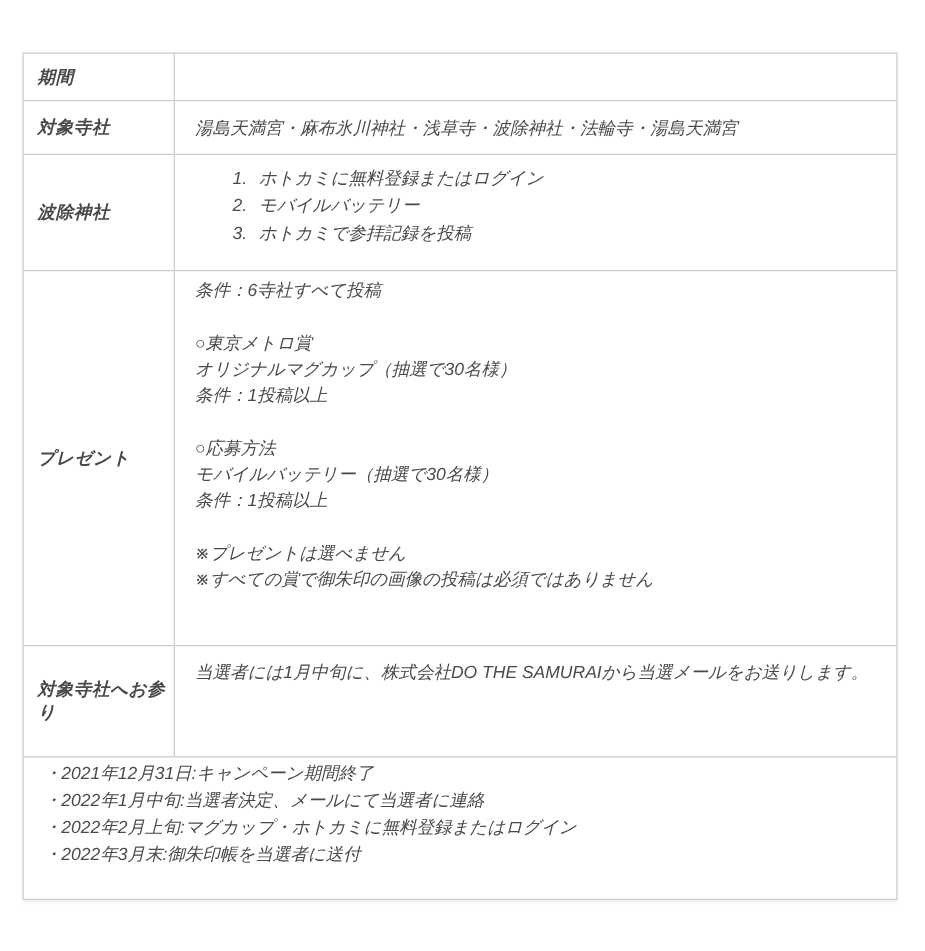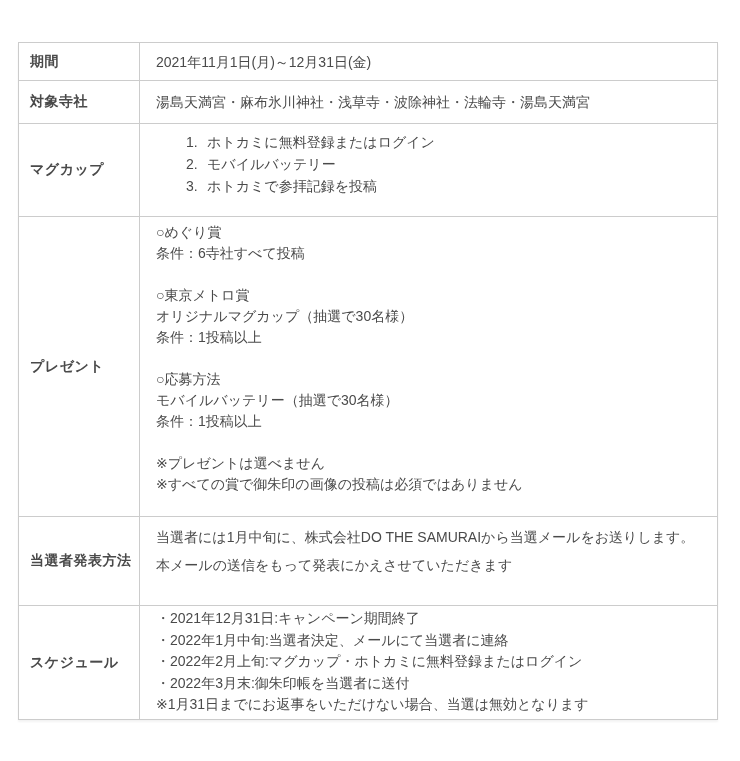--- a/index.html
+++ b/index.html
@@ -4,21 +4,21 @@
 <style>
   * { margin: 0; padding: 0; box-sizing: border-box; }
   html, body {
     width: 740px; height: 761px;
     background: #ffffff;
     font-family: "Liberation Sans", "DejaVu Sans", sans-serif;
     color: #4a4a4a;
     font-size: 14px;
     overflow: hidden;
   }
-  .page { position: relative; width: 740px; height: 761px; background: #ffffff; }
+  .page { position: relative; width: 740px; height: 761px; background: #ffffff; font-style: italic; }
 
   .info-table {
     position: absolute;
     left: 18px; top: 42px;
     width: 700px;
     border: 1px solid #cccccc;
     background: #ffffff;
     box-shadow: 0 2px 2px rgba(0,0,0,0.05);
   }
   .row { display: flex; border-bottom: 1px solid #cccccc; }
@@ -68,87 +68,80 @@
   .r6 .line { line-height: 21.5px; }
 </style>
 </head>
 <body>
 
 <div class="page">
   <div class="info-table">
 
     <div class="row r1">
       <div class="cell-label">期間</div>
-      <div class="cell-value">
-        <div class="line">2021年11月1日(月)～12月31日(金)</div>
-      </div>
     </div>
 
     <div class="row r2">
       <div class="cell-label">対象寺社</div>
       <div class="cell-value">
         <div class="line">湯島天満宮・麻布氷川神社・浅草寺・波除神社・法輪寺・湯島天満宮</div>
       </div>
     </div>
 
     <div class="row r3">
-      <div class="cell-label">マグカップ</div>
+      <div class="cell-label">波除神社</div>
       <div class="cell-value">
         <div class="olist-item">
           <span class="olist-num">1.</span>
           <span>ホトカミに無料登録またはログイン</span>
         </div>
         <div class="olist-item">
           <span class="olist-num">2.</span>
           <span>モバイルバッテリー</span>
         </div>
         <div class="olist-item">
           <span class="olist-num">3.</span>
           <span>ホトカミで参拝記録を投稿</span>
         </div>
       </div>
     </div>
 
     <div class="row r4">
       <div class="cell-label">プレゼント</div>
       <div class="cell-value">
         <div class="prize-group">
-          <div class="line">○めぐり賞</div>
           <div class="line">条件：6寺社すべて投稿</div>
         </div>
         <div class="prize-group">
           <div class="line">○東京メトロ賞</div>
           <div class="line">オリジナルマグカップ（抽選で30名様）</div>
           <div class="line">条件：1投稿以上</div>
         </div>
         <div class="prize-group">
           <div class="line">○応募方法</div>
           <div class="line">モバイルバッテリー（抽選で30名様）</div>
           <div class="line">条件：1投稿以上</div>
         </div>
         <div class="prize-group last">
           <div class="line">※プレゼントは選べません</div>
           <div class="line">※すべての賞で御朱印の画像の投稿は必須ではありません</div>
         </div>
       </div>
     </div>
 
     <div class="row r5">
-      <div class="cell-label">当選者発表方法</div>
+      <div class="cell-label">対象寺社へお参り</div>
       <div class="cell-value">
         <div class="para">当選者には1月中旬に、株式会社DO THE SAMURAIから当選メールをお送りします。</div>
-        <div class="para">本メールの送信をもって発表にかえさせていただきます</div>
       </div>
     </div>
 
     <div class="row r6">
-      <div class="cell-label">スケジュール</div>
       <div class="cell-value">
         <div class="line">・2021年12月31日:キャンペーン期間終了</div>
         <div class="line">・2022年1月中旬:当選者決定、メールにて当選者に連絡</div>
         <div class="line">・2022年2月上旬:マグカップ・ホトカミに無料登録またはログイン</div>
         <div class="line">・2022年3月末:御朱印帳を当選者に送付</div>
-        <div class="line">※1月31日までにお返事をいただけない場合、当選は無効となります</div>
       </div>
     </div>
 
   </div>
 </div>
 
 </body></html>

